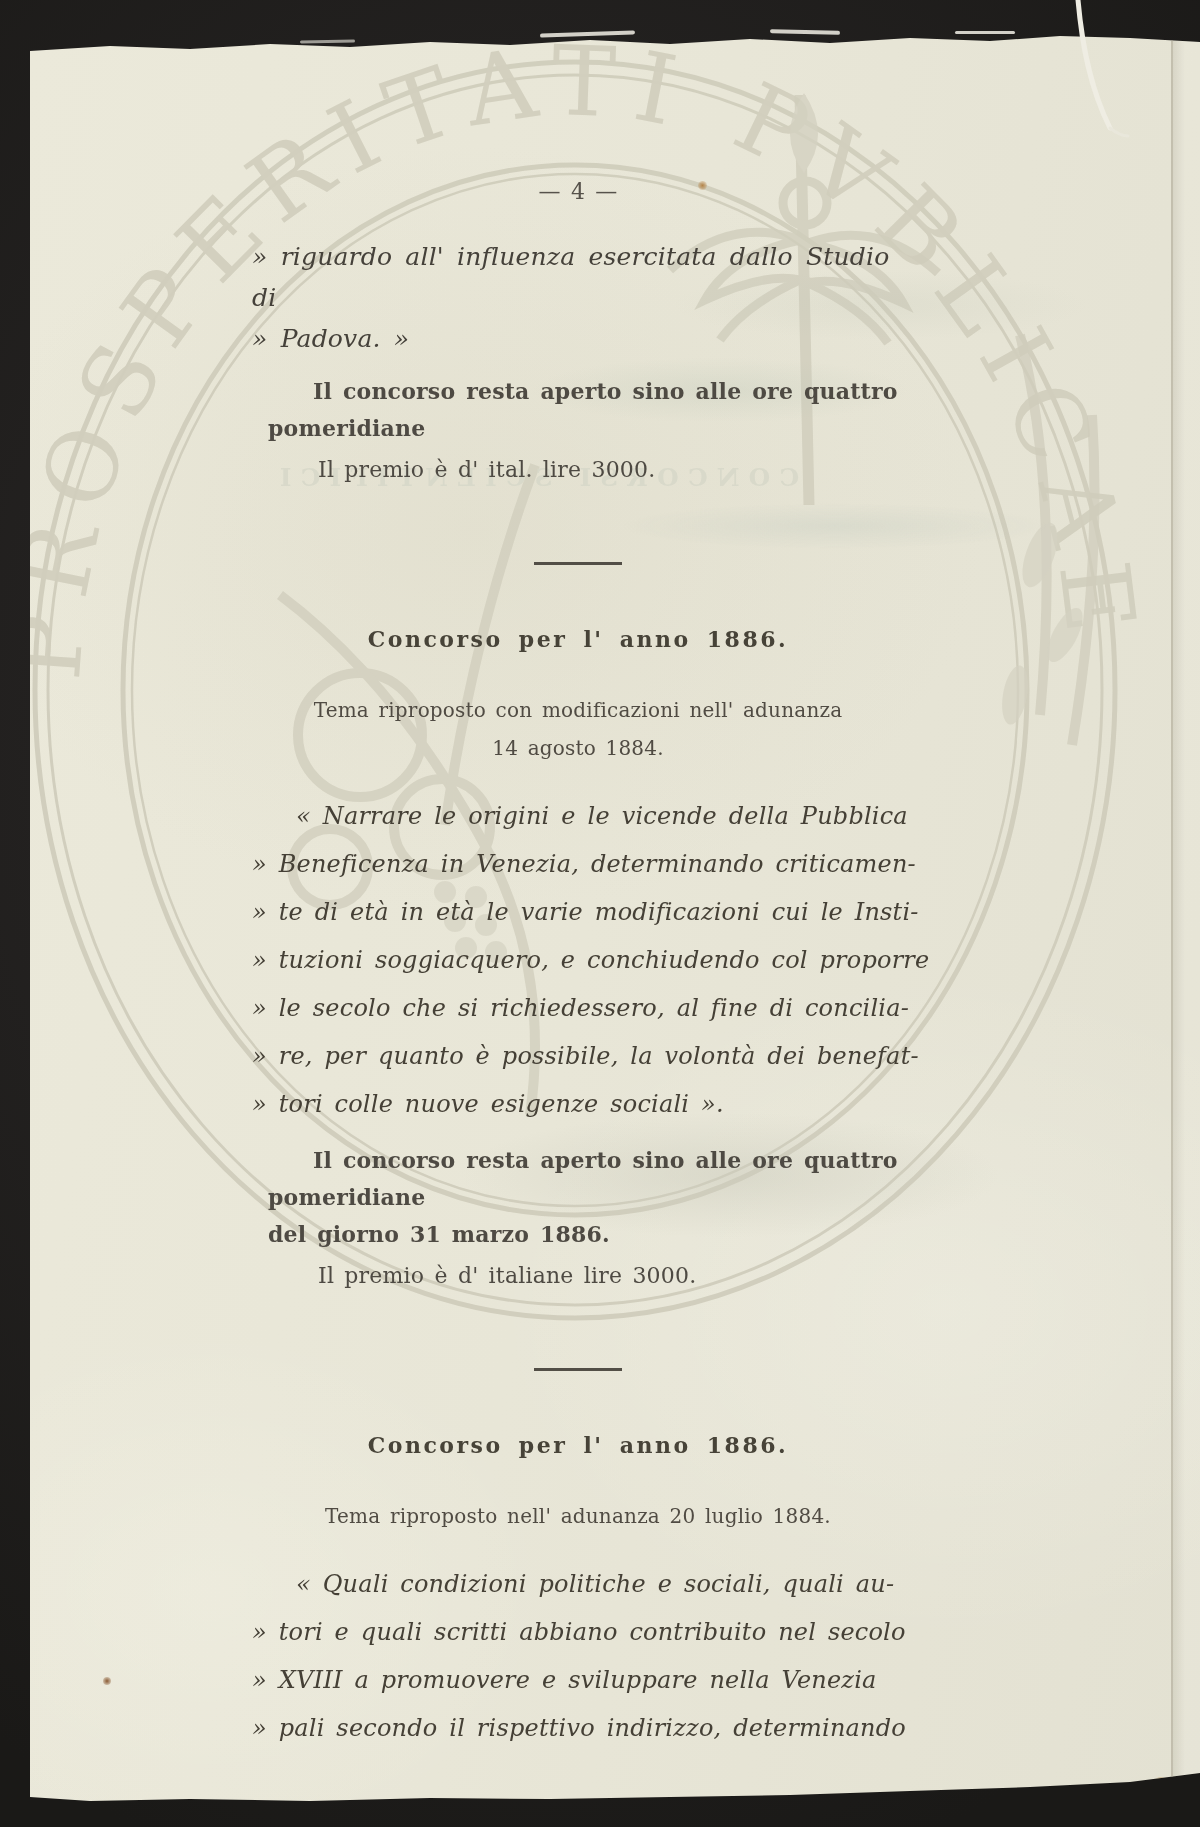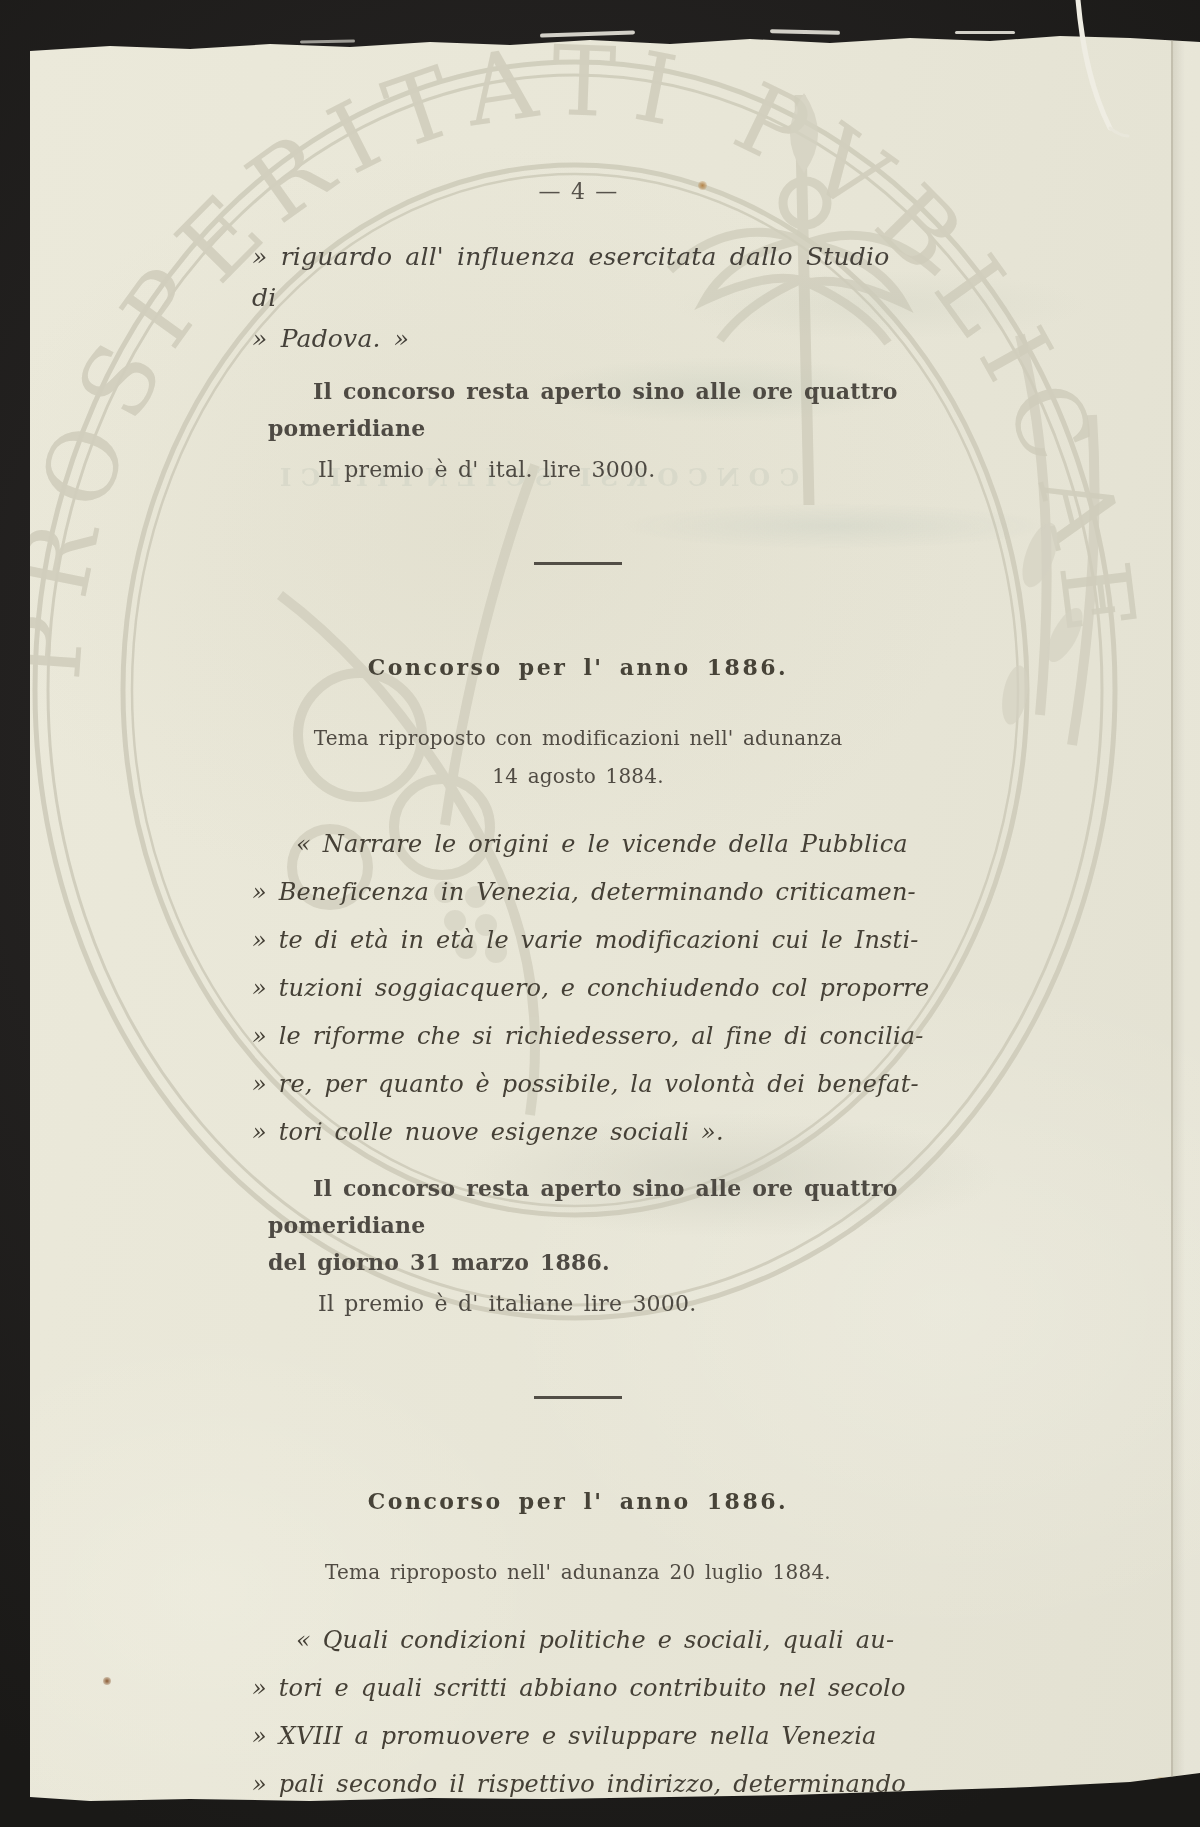--- a/index.html
+++ b/index.html
@@ -42,21 +42,21 @@
     color:#4e4a43;font-size:22px;line-height:37px;letter-spacing:.2px;word-spacing:3px;
   }
   .page-number{text-align:center;color:#56524b;margin:0 0 26px 0;}
   .intro-quote{font-style:italic;font-size:25px;line-height:41px;color:#45413a;word-spacing:5px;}
   .body-para{margin:14px 0 0 16px;font-weight:bold;}
   .line{display:block;}
   .indent{text-indent:45px;}
   .premio{margin:4px 0 0 66px;}
   .rule{width:88px;height:3px;background:#524e46;margin:74px auto 0 auto;}
   .section-heading{
-    margin:84px 0 0 0;text-align:center;font-weight:bold;font-size:22px;
+    margin:56px 0 0 0;text-align:center;font-weight:bold;font-size:22px;
     letter-spacing:2.5px;word-spacing:6px;color:#474338;
   }
   .tema{margin:33px 0 0 0;text-align:center;font-size:20px;line-height:38px;color:#504b43;}
   .quote{margin:25px 0 0 0;font-style:italic;font-size:24px;line-height:48px;color:#454036;word-spacing:4px;}
   .q{display:block;white-space:nowrap;}
   .q-first{text-indent:44px;}
 
   .fold-line{
     position:absolute;left:1141px;top:0;width:30px;height:100%;z-index:5;
     border-left:2px solid rgba(150,145,125,.45);
@@ -148,21 +148,21 @@
       <div class="section-heading">Concorso per l' anno 1886.</div>
       <div class="tema">
         <span class="line">Tema riproposto con modificazioni nell' adunanza</span>
         <span class="line">14 agosto 1884.</span>
       </div>
       <div class="quote">
         <span class="q q-first">« Narrare le origini e le vicende della Pubblica</span>
         <span class="q">» Beneficenza in Venezia, determinando criticamen-</span>
         <span class="q">» te di età in età le varie modificazioni cui le Insti-</span>
         <span class="q">» tuzioni soggiacquero, e conchiudendo col proporre</span>
-        <span class="q">» le riforme che si richiedessero, al fine di concilia-</span>
+        <span class="q">» le secolo che si richiedessero, al fine di concilia-</span>
         <span class="q">» re, per quanto è possibile, la volontà dei benefat-</span>
         <span class="q">» tori colle nuove esigenze sociali ».</span>
       </div>
       <p class="body-para">
         <span class="line indent">Il concorso resta aperto sino alle ore quattro pomeridiane</span>
         <span class="line">del giorno 31 marzo 1886.</span>
       </p>
       <p class="premio">Il premio è d' italiane lire 3000.</p>
 
       <div class="rule"></div>

